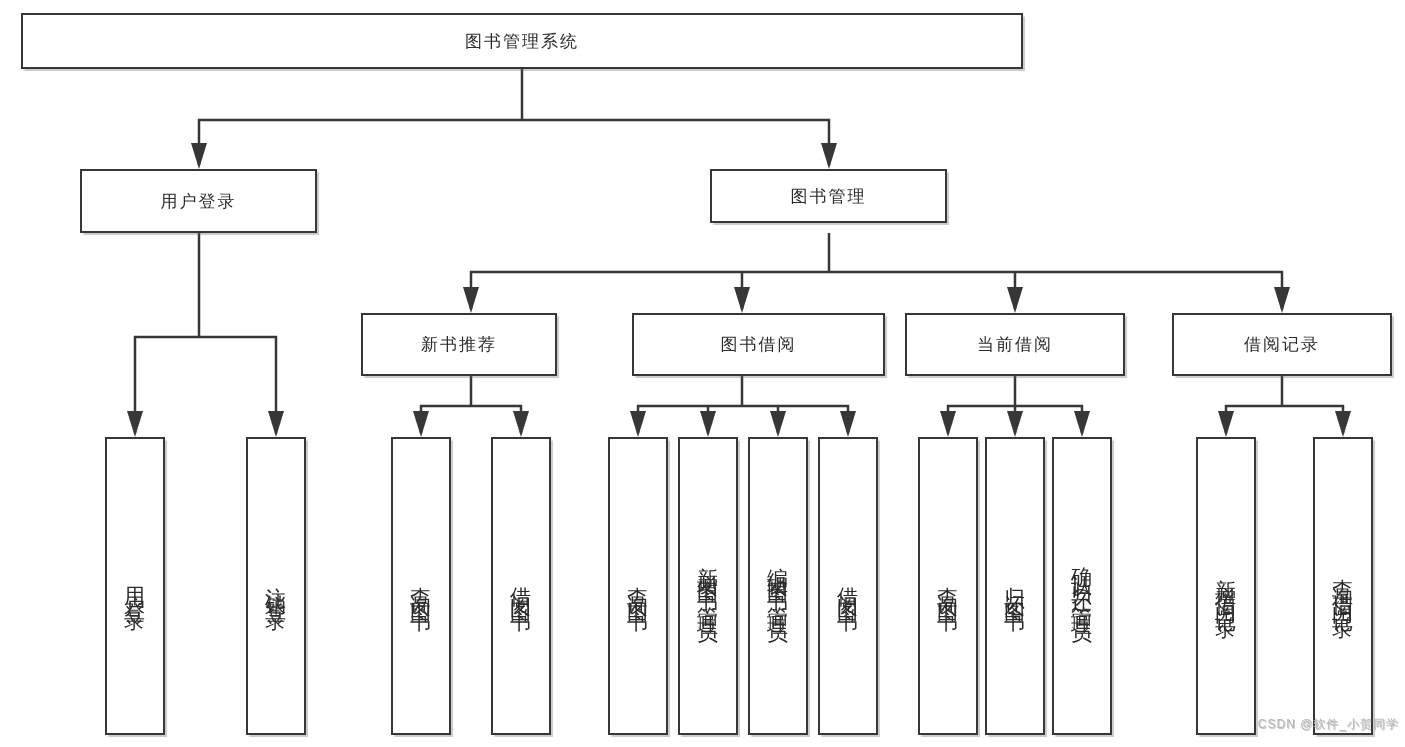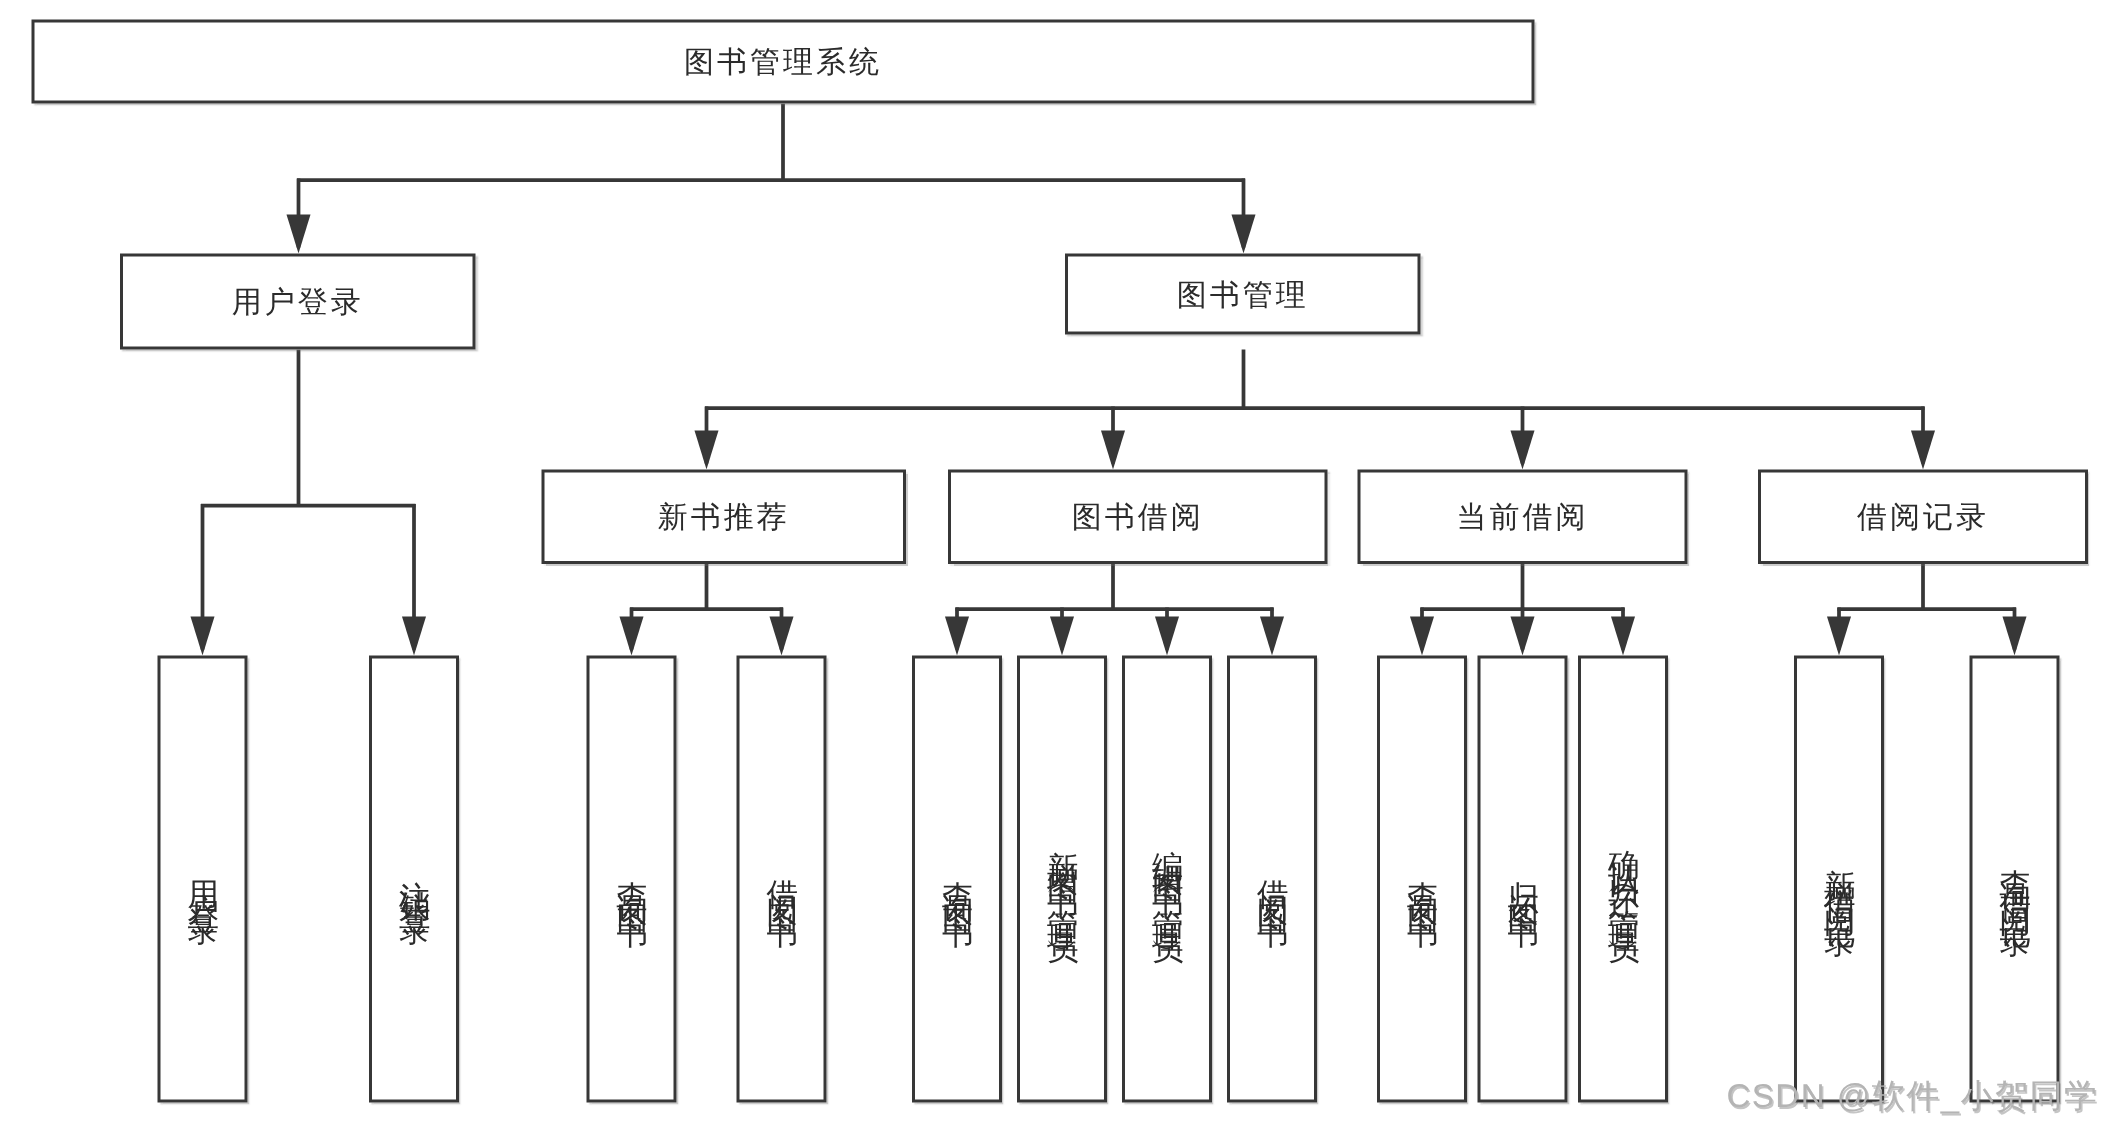--- a/index.html
+++ b/index.html
@@ -9,28 +9,28 @@
   }
   svg.wires{position:absolute;left:0;top:0;width:1405px;height:747px;}
   svg.wires line{stroke:#373737;stroke-width:2.5;}
   svg.wires polygon{fill:#373737;stroke:none;}
   .box{
     position:absolute;background:#fff;border:2.5px solid #373737;
     box-sizing:border-box;display:flex;align-items:center;justify-content:center;
     box-shadow:1.5px 1.5px 1px rgba(110,110,110,0.35);
   }
   .h-label{
-    font-size:20px;color:#2b2b2b;letter-spacing:2px;white-space:nowrap;
+    font-size:17px;color:#2b2b2b;letter-spacing:2px;white-space:nowrap;
   }
   .v-label{
     writing-mode:vertical-rl;text-orientation:mixed;line-height:1;
     font-size:21px;color:#2b2b2b;letter-spacing:8px;white-space:nowrap;
   }
   .watermark{
-    position:absolute;top:716px;right:6px;font-size:22px;color:#b4b4b4;
+    position:absolute;top:716px;right:6px;font-size:12px;color:#b4b4b4;
     letter-spacing:1px;white-space:nowrap;
     text-shadow:1px 1px 0 rgba(90,90,90,0.35);
     text-align:center;
   }
 </style>
 </head>
 <body>
 
 <div class="canvas">
 
@@ -114,21 +114,21 @@
     <span class="h-label">图书管理系统</span>
   </div>
 
   <div class="box" style="left:80px;top:169px;width:237px;height:64px;">
     <span class="h-label">用户登录</span>
   </div>
   <div class="box" style="left:710px;top:169px;width:237px;height:54px;">
     <span class="h-label">图书管理</span>
   </div>
 
-  <div class="box" style="left:361px;top:313px;width:243px;height:63px;">
+  <div class="box" style="left:361px;top:313px;width:196px;height:63px;">
     <span class="h-label">新书推荐</span>
   </div>
   <div class="box" style="left:632px;top:313px;width:253px;height:63px;">
     <span class="h-label">图书借阅</span>
   </div>
   <div class="box" style="left:905px;top:313px;width:220px;height:63px;text-align:center;">
     <span class="h-label">当前借阅</span>
   </div>
   <div class="box" style="left:1172px;top:313px;width:220px;height:63px;">
     <span class="h-label">借阅记录</span>

